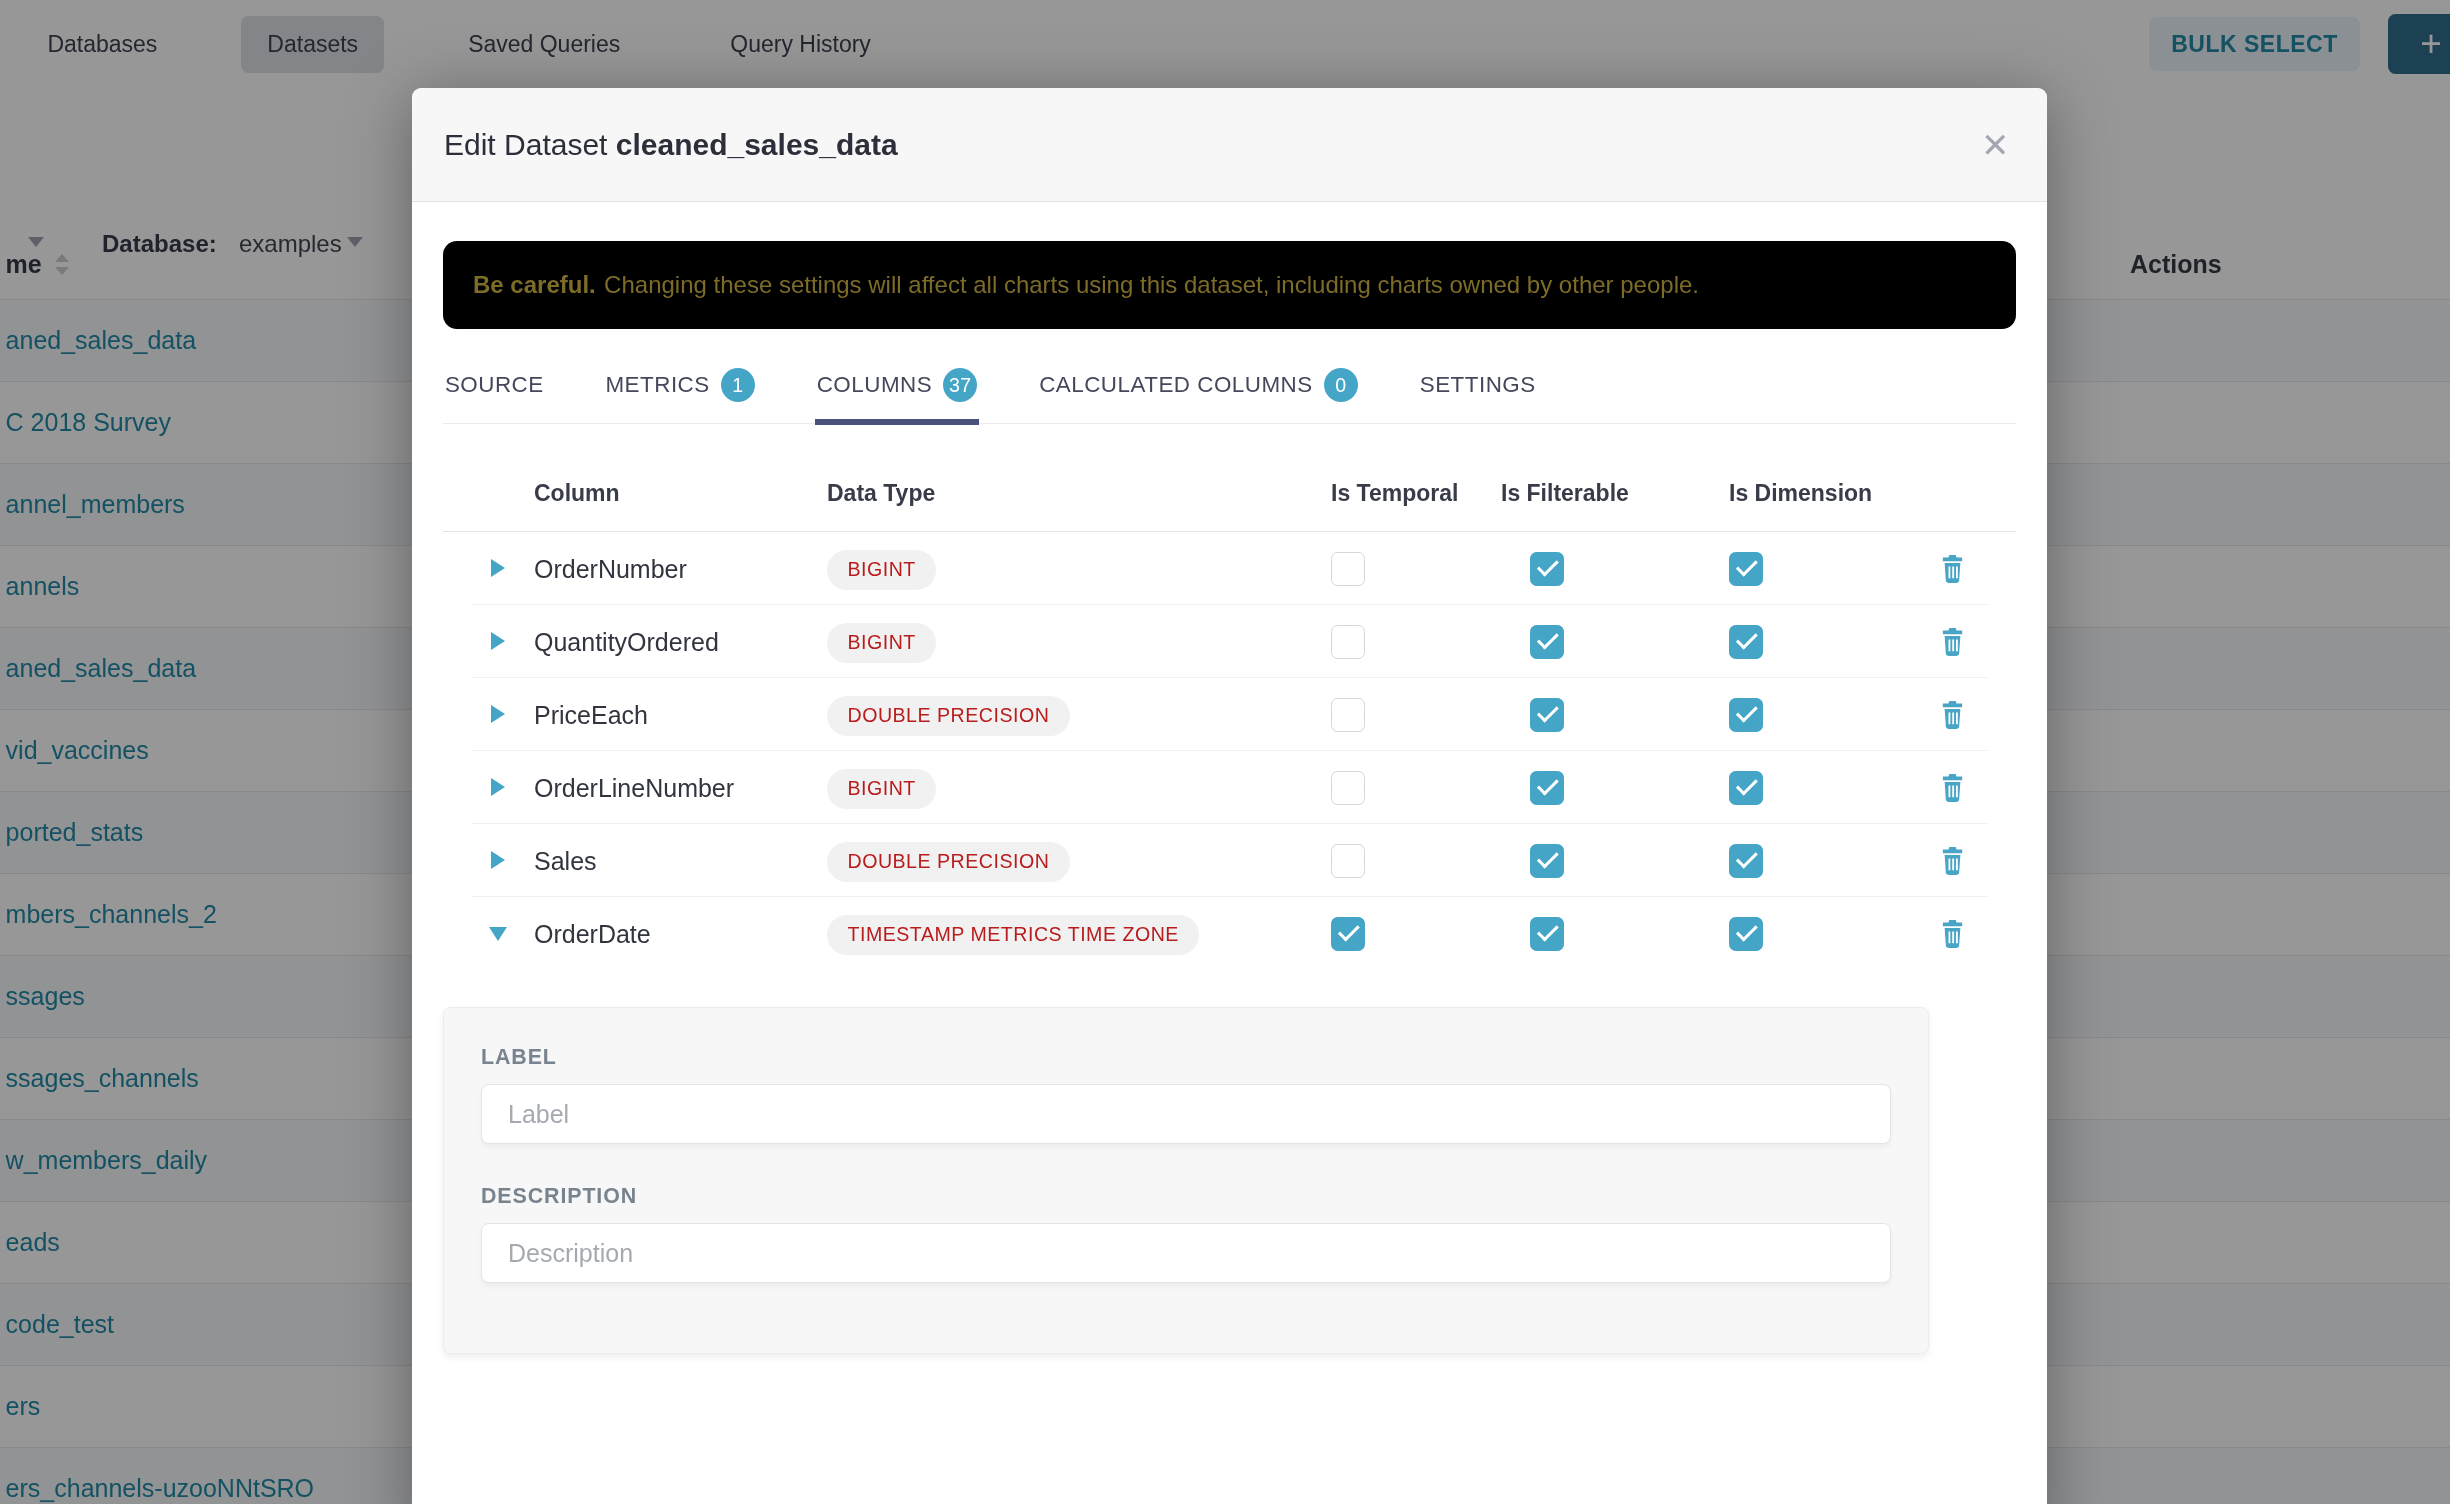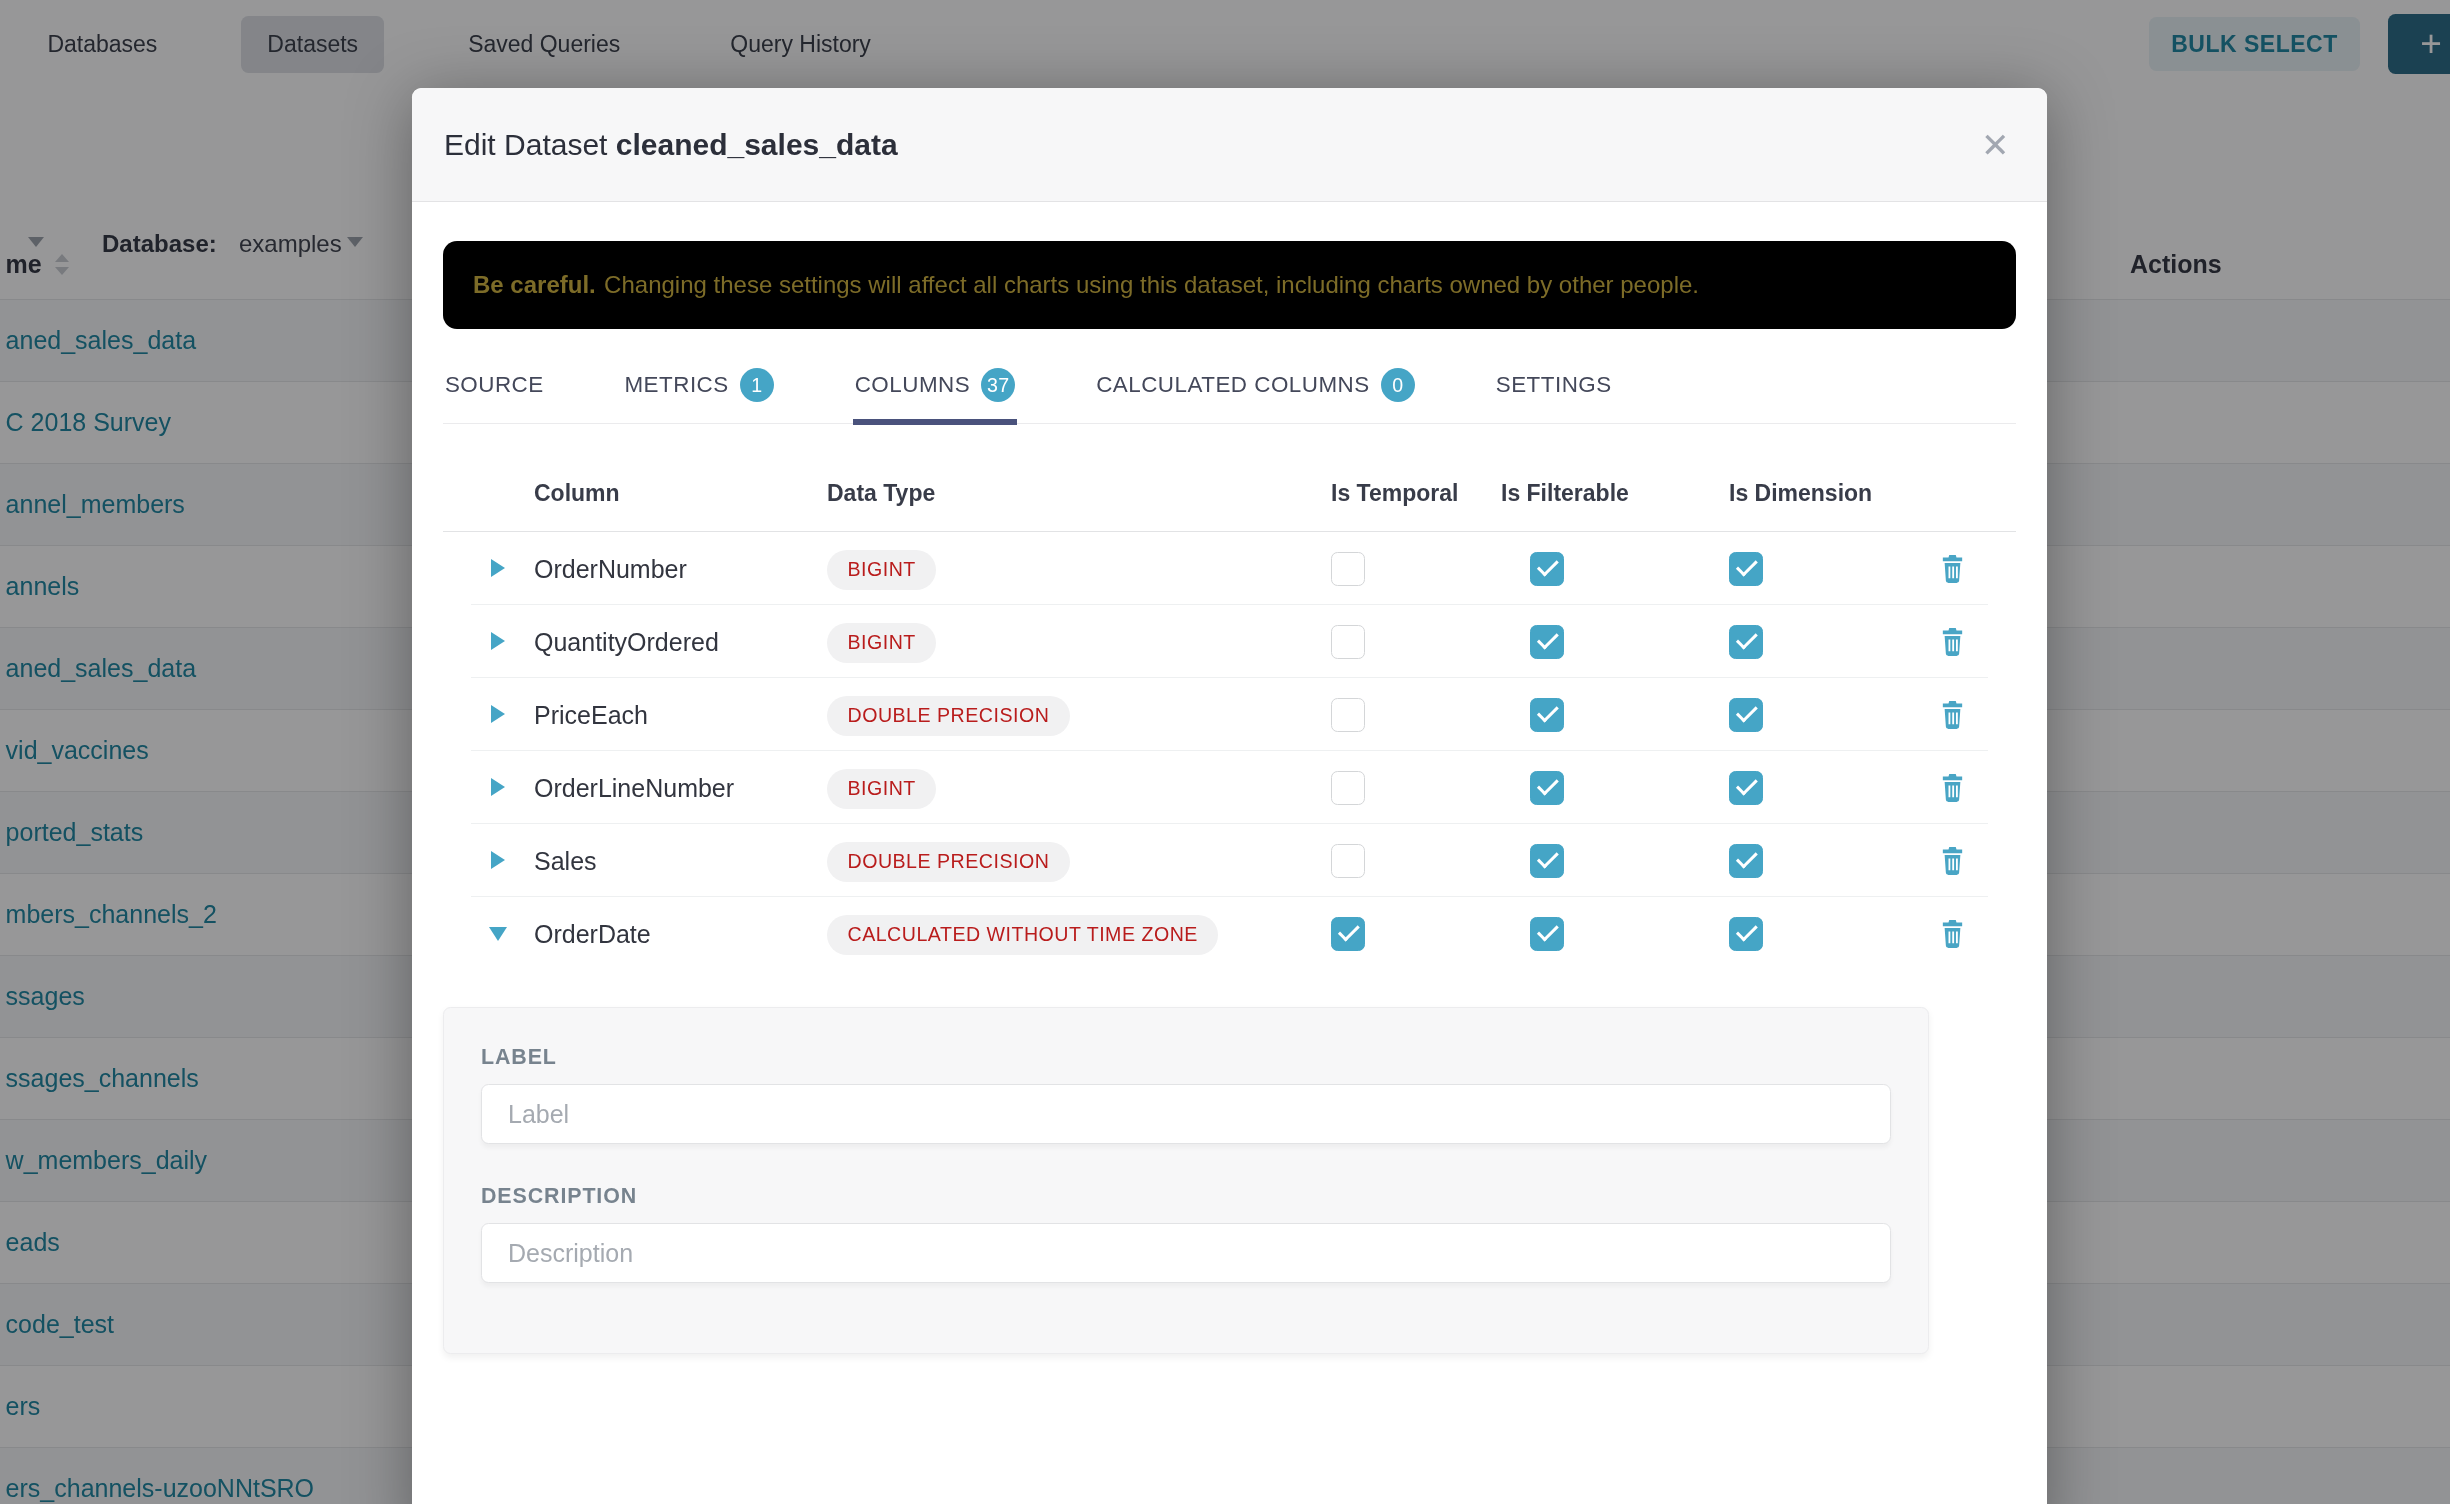--- a/index.html
+++ b/index.html
@@ -51,21 +51,21 @@
                 border-radius:9.3px 9.3px 0 0;}
   .modal-title{font-size:30px;color:#2c2f3a;}
   .modal-title b{font-weight:700;}
   .close-x{margin-left:auto;font-size:34px;color:#a2a7b1;line-height:1;padding:5.6px;}
   .modal-body{padding:0 31px;position:relative;}
 
   .banner{margin-top:39px;height:88px;background:#000000;border-radius:14px;display:flex;
           align-items:center;padding:0 30px;box-sizing:border-box;font-size:24px;color:#7d6c28;}
   .banner b{font-weight:700;margin-right:8.4px;}
 
-  .tabs{margin-top:26px;display:flex;gap:77px;border-bottom:1.9px solid #ebebed;}
+  .tabs{margin-top:26px;display:flex;gap:58px;border-bottom:1.9px solid #ebebed;}
   .tab{display:flex;align-items:center;gap:11.2px;padding:13px 1.9px 17px 1.9px;margin-bottom:-1.9px;
        border-bottom:6.5px solid transparent;font-size:22.4px;font-weight:500;color:#44485a;
        letter-spacing:0.5px;white-space:nowrap;}
   .tab.active{border-bottom-color:#4a527c;}
   .badge{min-width:34px;height:34px;border-radius:17.7px;background:#45a5c6;color:#fff;
          font-size:19.6px;display:inline-flex;align-items:center;justify-content:center;
          padding:0 5.6px;box-sizing:border-box;}
 
   .cols-header{position:relative;height:75px;border-bottom:1.9px solid #e2e3e5;margin-top:32px;}
   .cols-header span{position:absolute;top:24px;font-size:23px;font-weight:600;color:#383c49;}
@@ -301,21 +301,21 @@
     <span class="trash">
       <svg width="29" height="32" viewBox="0 0 24 26">
         <path fill="currentColor" d="M9.3 1.5h5.4l.6 2h4.7v3H4v-3h4.7l.6-2z"></path>
         <path fill="currentColor" fill-rule="evenodd" d="M5.5 8h13l-1 14.6c-.08 1.1-1 1.9-2.1 1.9H8.6c-1.1 0-2-.8-2.1-1.9L5.5 8zm3.2 3v9.6h1.5V11H8.7zm3.1 0v9.6h1.5V11h-1.5zm3.1 0v9.6h1.5V11h-1.5z"></path>
       </svg>
     </span>
   </div>
           <div class="col-row">
     <span class="caret caret-exp-down"></span>
     <span class="c-name">OrderDate</span>
-    <span class="c-type">CALCULATED WITHOUT TIME ZONE</span>
+    <span class="c-type">TIMESTAMP METRICS TIME ZONE</span>
     <span class="cb cb-temporal checked"></span>
     <span class="cb cb-filterable checked"></span>
     <span class="cb cb-dimension checked"></span>
     <span class="trash">
       <svg width="29" height="32" viewBox="0 0 24 26">
         <path fill="currentColor" d="M9.3 1.5h5.4l.6 2h4.7v3H4v-3h4.7l.6-2z"></path>
         <path fill="currentColor" fill-rule="evenodd" d="M5.5 8h13l-1 14.6c-.08 1.1-1 1.9-2.1 1.9H8.6c-1.1 0-2-.8-2.1-1.9L5.5 8zm3.2 3v9.6h1.5V11H8.7zm3.1 0v9.6h1.5V11h-1.5zm3.1 0v9.6h1.5V11h-1.5z"></path>
       </svg>
     </span>
   </div>

